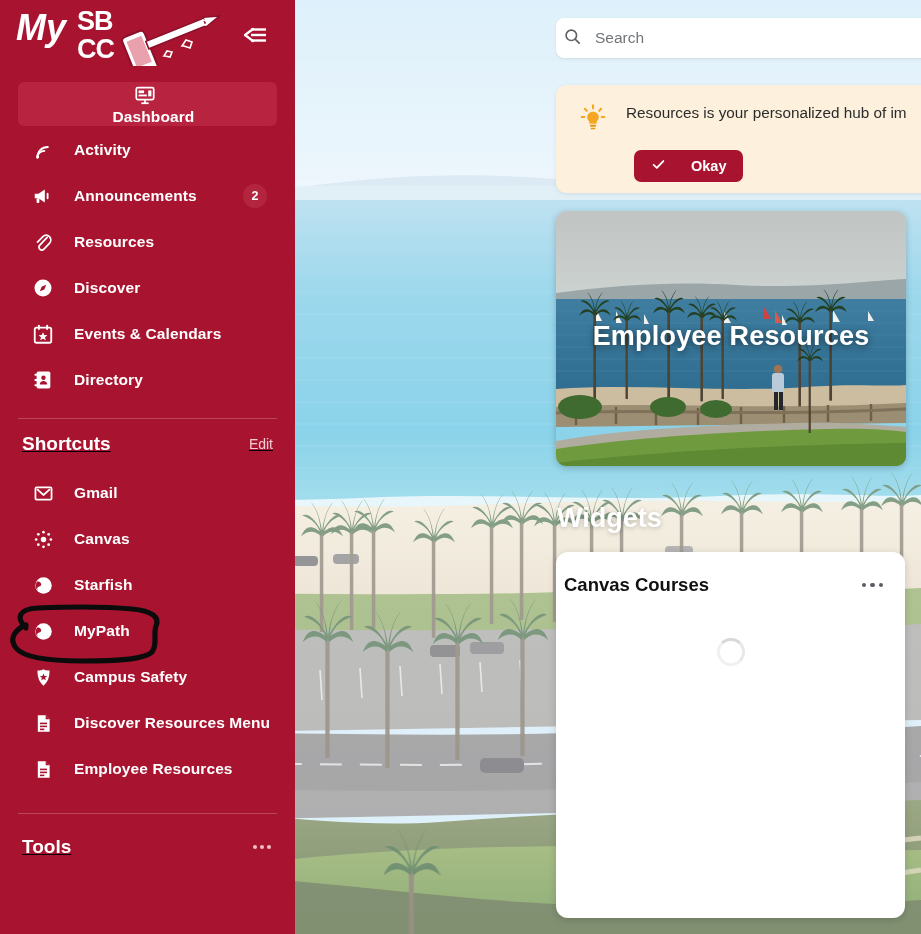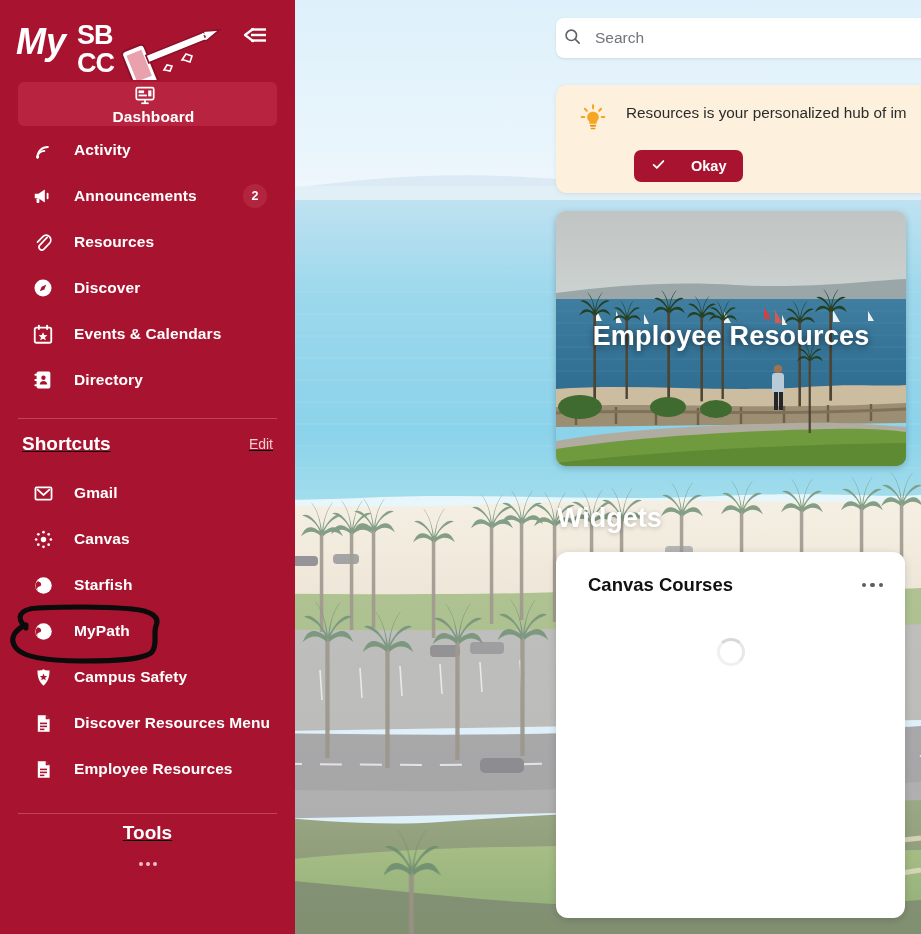--- a/index.html
+++ b/index.html
@@ -19,21 +19,21 @@
     position: absolute; left: 0; top: 0;
     width: 295px; height: 934px;
     background: #a8142f;
     z-index: 10;
     overflow: hidden;
   }
   #brand-row {
     position: relative; height: 80px;
   }
   #logo {
-    position: absolute; left: 14px; top: 14px;
+    position: absolute; left: 14px; top: 0;
     width: 220px; height: 66px;
   }
   #collapse-btn {
     position: absolute; right: 24px; top: 22px;
     width: 30px; height: 26px;
     cursor: pointer;
   }
 
   .nav-item {
     position: relative;
@@ -149,21 +149,21 @@
   }
 
   #canvas-widget {
     position: absolute; left: 261px; top: 552px;
     width: 349px; height: 366px;
     background: #fff; border-radius: 12px;
     box-shadow: 0 2px 8px rgba(0,0,0,.16);
   }
   #canvas-widget-head {
     display: flex; align-items: center; justify-content: space-between;
-    padding: 22px 22px 0 32px;
+    padding: 22px 22px 0 8px;
   }
   #canvas-widget-title { font-size: 18.5px; font-weight: bold; color: #111; }
   .widget-dots { display: flex; gap: 4px; cursor: pointer; padding: 6px 0; }
   .widget-dots i { width: 4.5px; height: 4.5px; border-radius: 50%; background: #5a5e63; display: block; }
   #widget-spinner {
     position: absolute; left: 50%; top: 86px;
     margin-left: -14px;
     width: 28px; height: 28px;
     border-radius: 50%;
     border: 3px solid #f0f0f0;
@@ -552,21 +552,21 @@
             <rect x="8" y="17.8" width="5" height="1.8"></rect>
           </g>
         </svg>
       </span>
       <span class="nav-label">Employee Resources</span>
     </div>
   </nav>
 
   <div class="divider" style="margin-top:22px;"></div>
 
-  <div class="section-head" style="margin-top:8px;flex-direction:column;">
+  <div class="section-head" style="margin-top:8px;">
     <span class="section-title">Tools</span>
     <span class="section-dots">
         <i></i>
         <i></i>
         <i></i>
       </span>
   </div>
 </aside>
 
 <main id="main">

